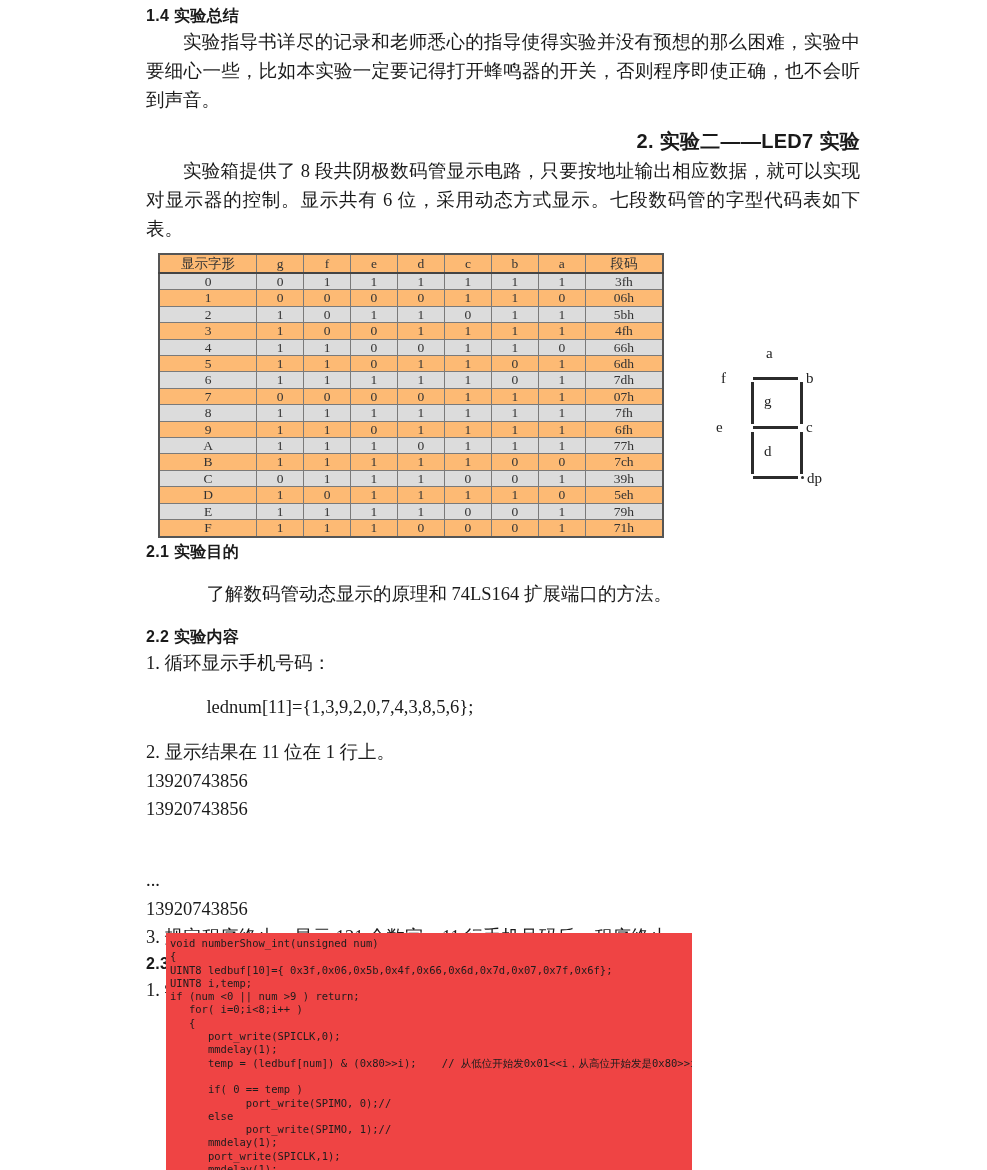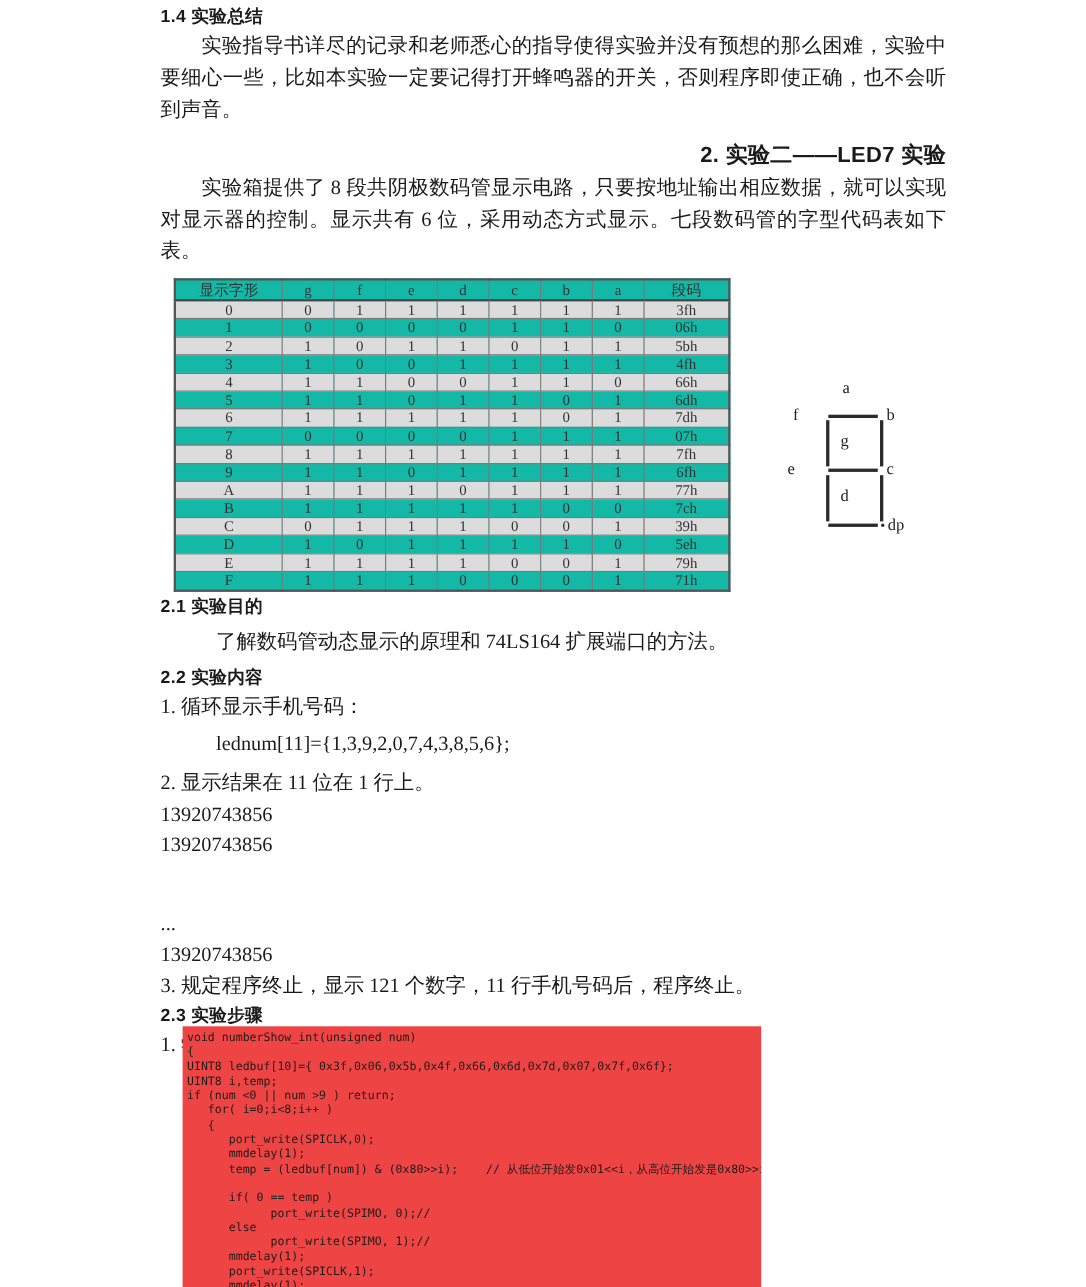--- a/index.html
+++ b/index.html
@@ -57,40 +57,40 @@
   }
   p.plain {
     font-size: 18.5px;
     line-height: 1.55;
     margin: 0;
     padding: 0;
   }
   p.indent1 {
     font-size: 18.5px;
     line-height: 1.55;
-    margin: 6px;
+    margin: 16px;
     padding: 0;
     text-indent: 2.4em;
   }
   .sp-md { height: 10px; }
 
   
   .table-wrap {
     position: absolute;
     left: 158px;
     top: 253px;
     width: 506px;
   }
   table.segtable {
     border-collapse: collapse;
     width: 506px;
     font-family: "Liberation Serif", "DejaVu Serif", serif;
     font-size: 13.5px;
     color: #333;
-    background: #14b8a6;
+    background: #fdba74;
     border: 2px solid #555;
   }
   table.segtable td, table.segtable th {
     border: 1px solid #7a7a7a;
     text-align: center;
     padding: 0;
     height: 15.4px;
     line-height: 15.4px;
     font-weight: normal;
   }

